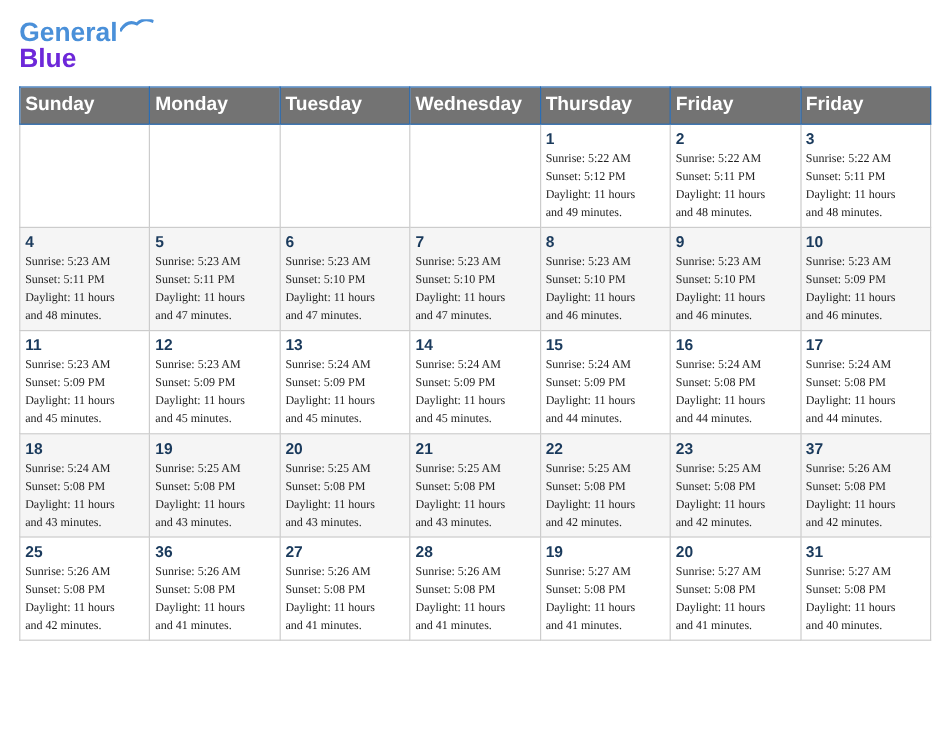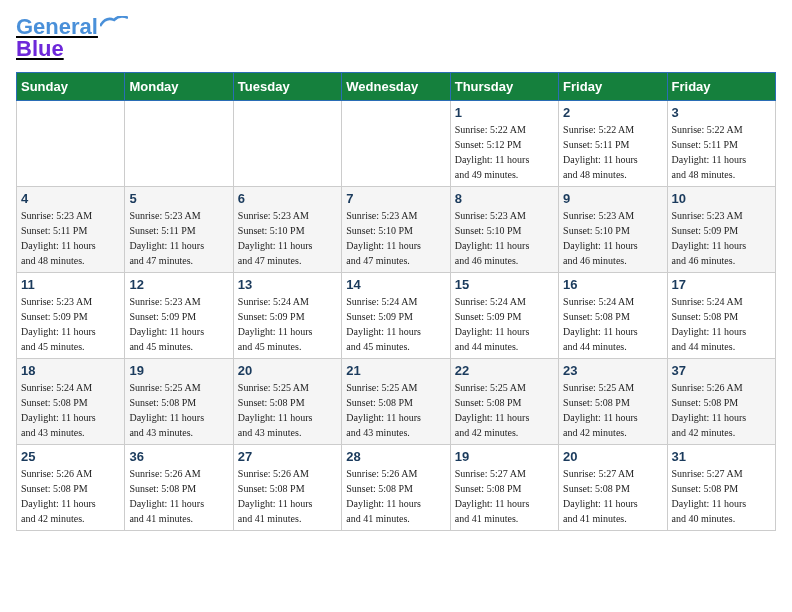--- a/index.html
+++ b/index.html
@@ -13,21 +13,20 @@
     .header {
       display: flex;
       justify-content: space-between;
       align-items: flex-start;
       margin-bottom: 12px;
     }
     .logo {
       display: flex;
       flex-direction: column;
       align-items: flex-end;
-      text-decoration: underline;
     }
     .logo-text {
       font-size: 22px;
       font-weight: bold;
       color: #1a3a5c;
       line-height: 1;
     }
     .logo-text span {
       color: #4a90d9;
     }
@@ -42,25 +41,25 @@
     .location {
       font-size: 15px;
       color: #333;
     }
     table {
       width: 100%;
       border-collapse: collapse;
       font-size: 10.5px;
     }
     thead tr th {
-      background-color: #15803d;
+      background-color: #737373;
       color: #fff;
       padding: 6px 4px;
       text-align: left;
-      font-size: 13px;
+      font-size: 16px;
       border: 1px solid #2a6db5;
     }
     tbody tr td {
       border: 1px solid #ccc;
       vertical-align: top;
       padding: 4px;
       width: 108px;
       min-height: 80px;
       background: #fff;
     }

